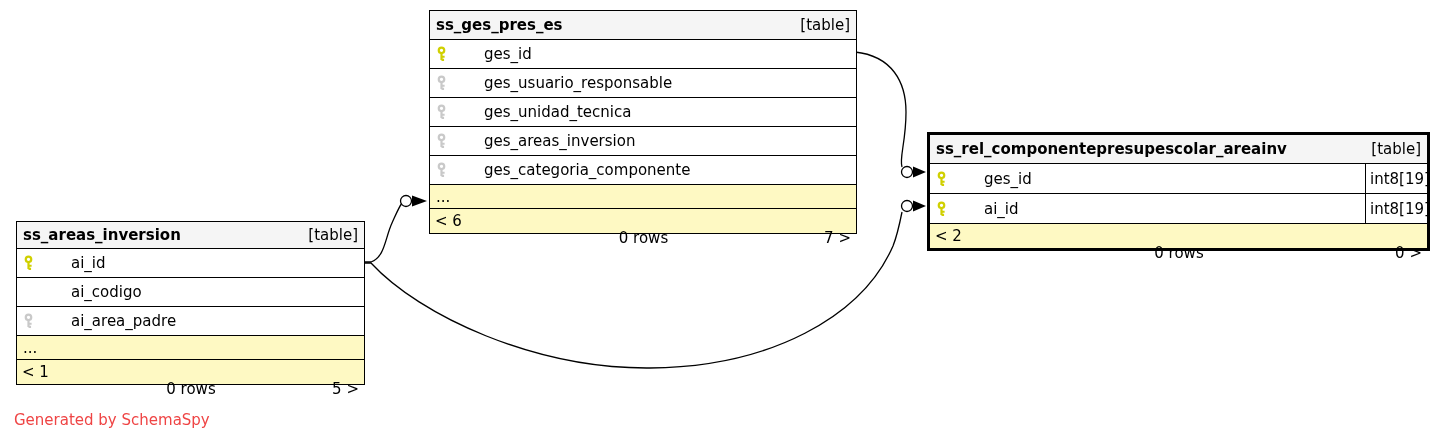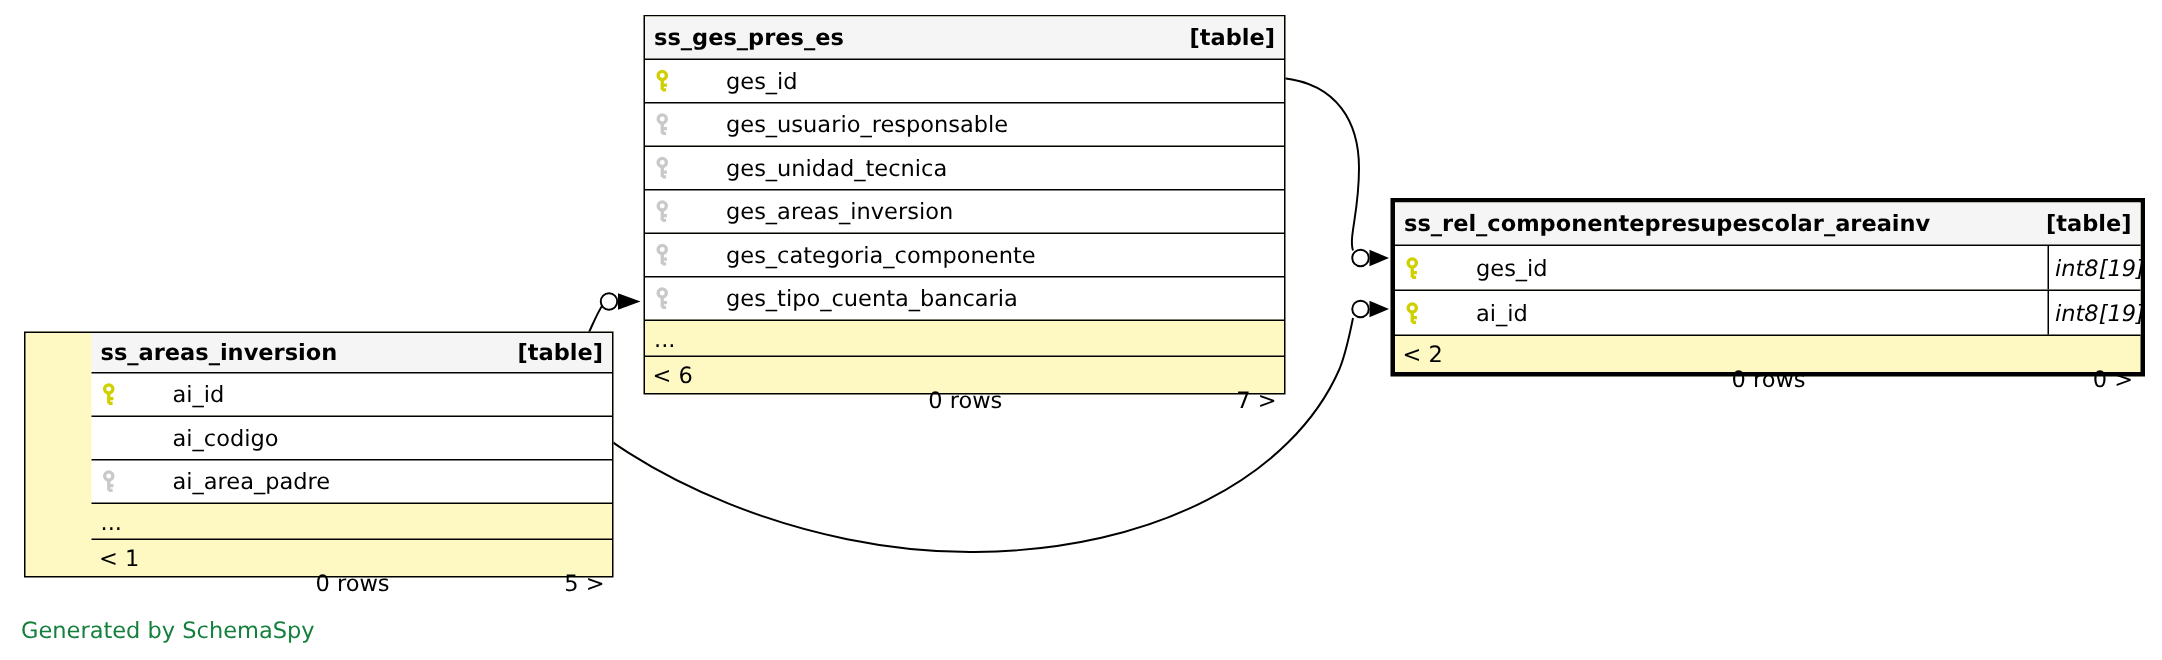--- a/index.html
+++ b/index.html
@@ -18,61 +18,60 @@
     border:1px solid var(--border,#000);
     font-size:15px;
   }
   .db-table.emphasized{border-width:3px;}
   .thead{
     display:flex;justify-content:space-between;align-items:center;
     background:var(--header-bg,#f5f5f5);
     height:28px;padding:0 6px;box-sizing:border-box;
   }
   .tname{font-weight:bold;}
-  .tbadge{font-weight:bold;}
+  .tbadge{font-weight:normal;}
   .row{
     display:flex;align-items:center;
     height:29px;box-sizing:border-box;
     border-top:1px solid var(--border,#000);
     padding-left:6px;background:#fff;gap:28px;
   }
   .db-table.emphasized .row{height:30px;}
   .keysvg{width:11px;height:16px;flex:0 0 11px;margin-right:9px;}
   .key.pk{color:var(--primary-key,#d0d000);}
   .key.fk{color:var(--foreign-key,#c9c9c9);}
   .key.none{visibility:hidden;}
   .col-name{white-space:nowrap;}
   .col-type-cell{
     margin-left:auto;align-self:stretch;display:flex;align-items:center;
     border-left:1px solid var(--border,#000);
     width:62px;box-sizing:border-box;padding:0 3px 0 4px;
     white-space:nowrap;
-    font-style:italic;
   }
   .ellipsis-row{
     display:flex;align-items:center;height:24px;box-sizing:border-box;
     border-top:1px solid var(--border,#000);padding-left:6px;
   }
   .tfoot{
     display:flex;align-items:stretch;height:25px;box-sizing:border-box;
     border-top:1px solid var(--border,#000);
   }
   .fcell{display:flex;align-items:center;box-sizing:border-box;}
   .fcell.prev{flex:0 0 31.3%;padding-left:5px;justify-content:flex-start;}
   .fcell.rows{flex:1 1 auto;justify-content:center;}
   .fcell.next{flex:0 0 31.3%;padding-right:5px;justify-content:flex-end;}
   .fcell + .fcell{border-left:1px solid var(--border,#000);margin-top:29px;}
 
-  #table-areas{left:16px;top:221px;width:347px;padding-left:44px;}
+  #table-areas{left:16px;top:221px;width:347px;}
   #table-ges{left:429px;top:10px;width:426px;}
   #table-rel{left:927px;top:132px;width:497px;text-align:right;}
   #table-areas .thead{height:26px;}
 
   .generated-note{
-    position:absolute;left:14px;top:411px;font-size:15px;color:#15803d;
+    position:absolute;left:14px;top:411px;font-size:15px;color:#ef4444;
     z-index:1;white-space:nowrap;
   }
 </style>
 </head>
 <body>
 
 <svg width="0" height="0" style="position:absolute" aria-hidden="true">
   <symbol id="keyicon" viewBox="0 0 12 17">
     <circle cx="6" cy="4.5" r="3" fill="#ffffff" stroke="currentColor" stroke-width="2.4"></circle>
     <path d="M6 7.5 L6 15 M6 11.5 L9.4 11.5 M6 15 L8.8 15" stroke="currentColor" stroke-width="2.4" fill="none"></path>
@@ -155,26 +154,20 @@
         <use href="#keyicon"></use>
       </svg>
     <span class="col-name">ges_areas_inversion</span>
   </div>
   <div class="row">
     <svg class="keysvg key fk">
         <use href="#keyicon"></use>
       </svg>
     <span class="col-name">ges_categoria_componente</span>
   </div>
-  <div class="row">
-    <svg class="keysvg key fk">
-        <use href="#keyicon"></use>
-      </svg>
-    <span class="col-name">ges_tipo_cuenta_bancaria</span>
-  </div>
   <div class="ellipsis-row">
     <span>...</span>
   </div>
   <div class="tfoot">
     <span class="fcell prev">&lt; 6</span>
     <span class="fcell rows">0 rows</span>
     <span class="fcell next">7 &gt;</span>
   </div>
 </div>
 

